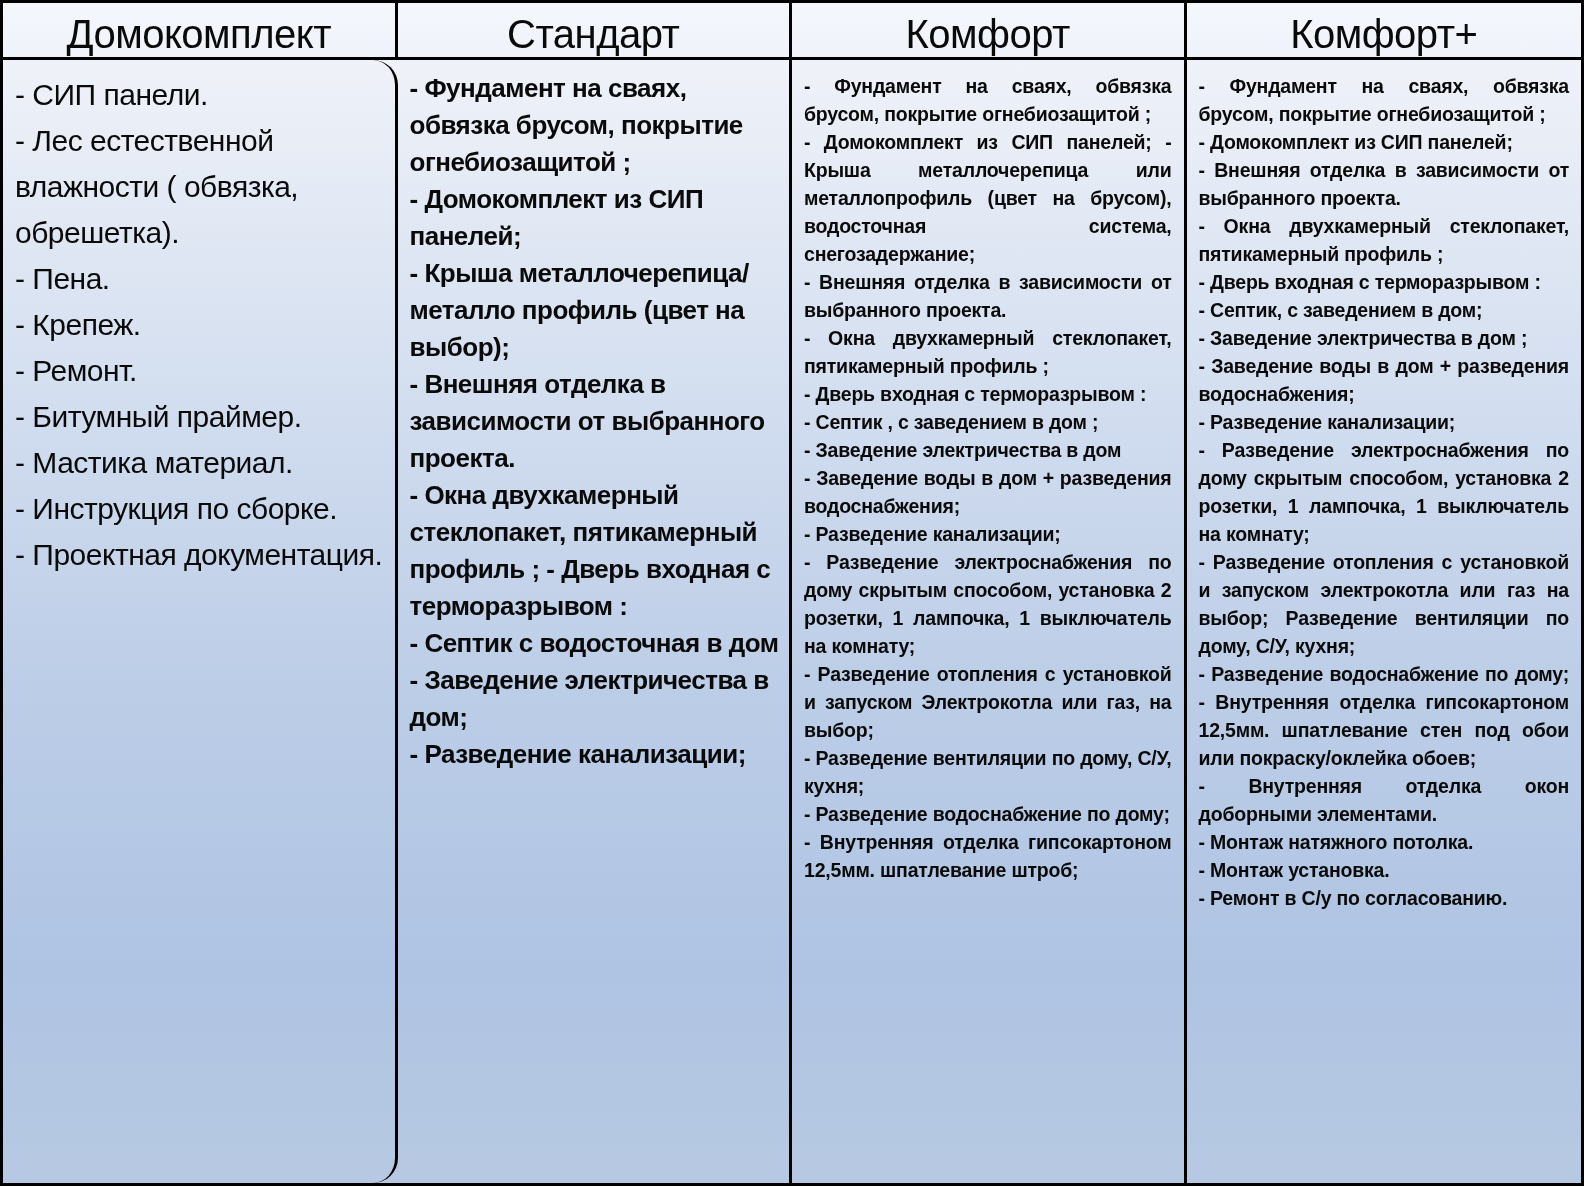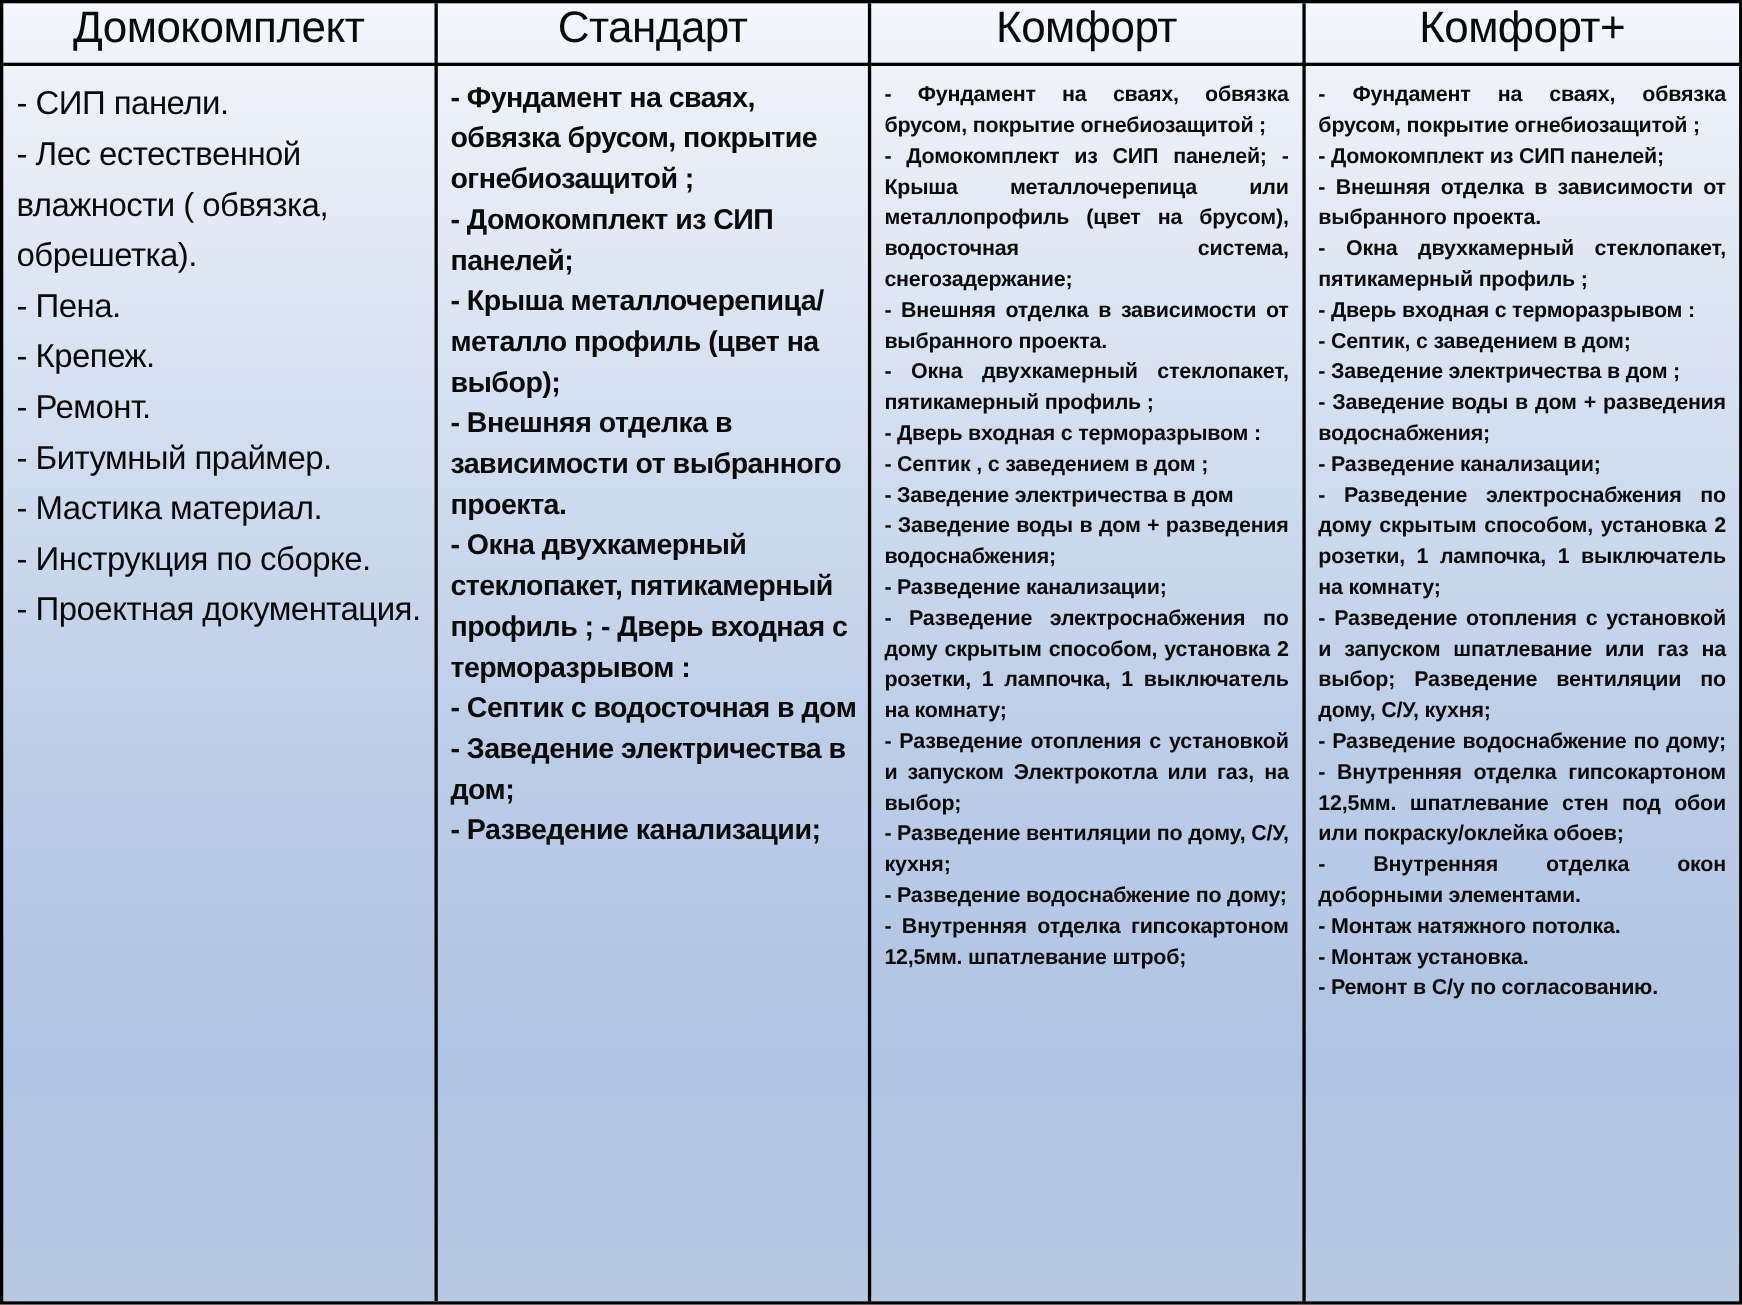--- a/index.html
+++ b/index.html
@@ -25,35 +25,35 @@
       #eef1f8 6%,
       #d4dff0 32%,
       #bccde7 58%,
       #afc4e3 82%,
       #b7c9e2 100%);
     color: #0a0a0a;
   }
   .hcell {
     box-sizing: border-box;
     border-bottom: 3px solid #000;
-    display: flex; align-items: flex-start; justify-content: center;
+    display: flex; align-items: flex-end; justify-content: center;
     font-size: 40px; font-weight: 400;
     letter-spacing: -0.5px;
     overflow: hidden;
   }
   .cell {
     box-sizing: border-box;
     overflow: hidden;
   }
   .hcell:not(:nth-child(4n)), .cell:not(:nth-child(4n)) {
     border-right: 3px solid #000;
   }
   .cell p { margin: 0; }
   
-  .cell.c0 { padding: 12px 10px 0 12px; font-size: 30px; line-height: 46px; font-weight: 400; letter-spacing: -0.5px; }
+  .cell.c0 { padding: 12px 10px 0 12px; font-size: 30px; line-height: 46px; font-weight: 400; letter-spacing: -0.5px; border-radius: 25px; }
   
   .cell.c1 { padding: 10px 8px 0 12px; font-size: 26px; line-height: 37px; font-weight: 700; letter-spacing: -0.5px; }
   
   .cell.c2, .cell.c3 { padding: 12px 12px 0 12px; font-size: 19.5px; line-height: 28px; font-weight: 700; letter-spacing: -0.2px; }
   .cell.c2 p, .cell.c3 p { text-align: justify; }
 </style>
 </head>
 <body>
 
 <div class="page">
@@ -113,21 +113,21 @@
         <p class="item">- Фундамент на сваях, обвязка брусом, покрытие огнебиозащитой ;</p>
         <p class="item">- Домокомплект из СИП панелей;</p>
         <p class="item">- Внешняя отделка в зависимости от выбранного проекта.</p>
         <p class="item">- Окна двухкамерный стеклопакет, пятикамерный профиль ;</p>
         <p class="item">- Дверь входная с терморазрывом :</p>
         <p class="item">- Септик, с заведением в дом;</p>
         <p class="item">- Заведение электричества в дом ;</p>
         <p class="item">- Заведение воды в дом + разведения водоснабжения;</p>
         <p class="item">- Разведение канализации;</p>
         <p class="item">- Разведение электроснабжения по дому скрытым способом, установка 2 розетки, 1 лампочка, 1 выключатель на комнату;</p>
-        <p class="item">- Разведение отопления с установкой и запуском шпатлевание или газ на выбор; Разведение вентиляции по дому, С/У, кухня;</p>
+        <p class="item">- Разведение отопления с установкой и запуском электрокотла или газ на выбор; Разведение вентиляции по дому, С/У, кухня;</p>
         <p class="item">- Разведение водоснабжение по дому; - Внутренняя отделка гипсокартоном 12,5мм. шпатлевание стен под обои или покраску/оклейка обоев;</p>
         <p class="item">- Внутренняя отделка окон доборными элементами.</p>
         <p class="item">- Монтаж натяжного потолка.</p>
         <p class="item">- Монтаж установка.</p>
         <p class="item">- Ремонт в С/у по согласованию.</p>
       </div>
 
   </div>
 </div>
 

